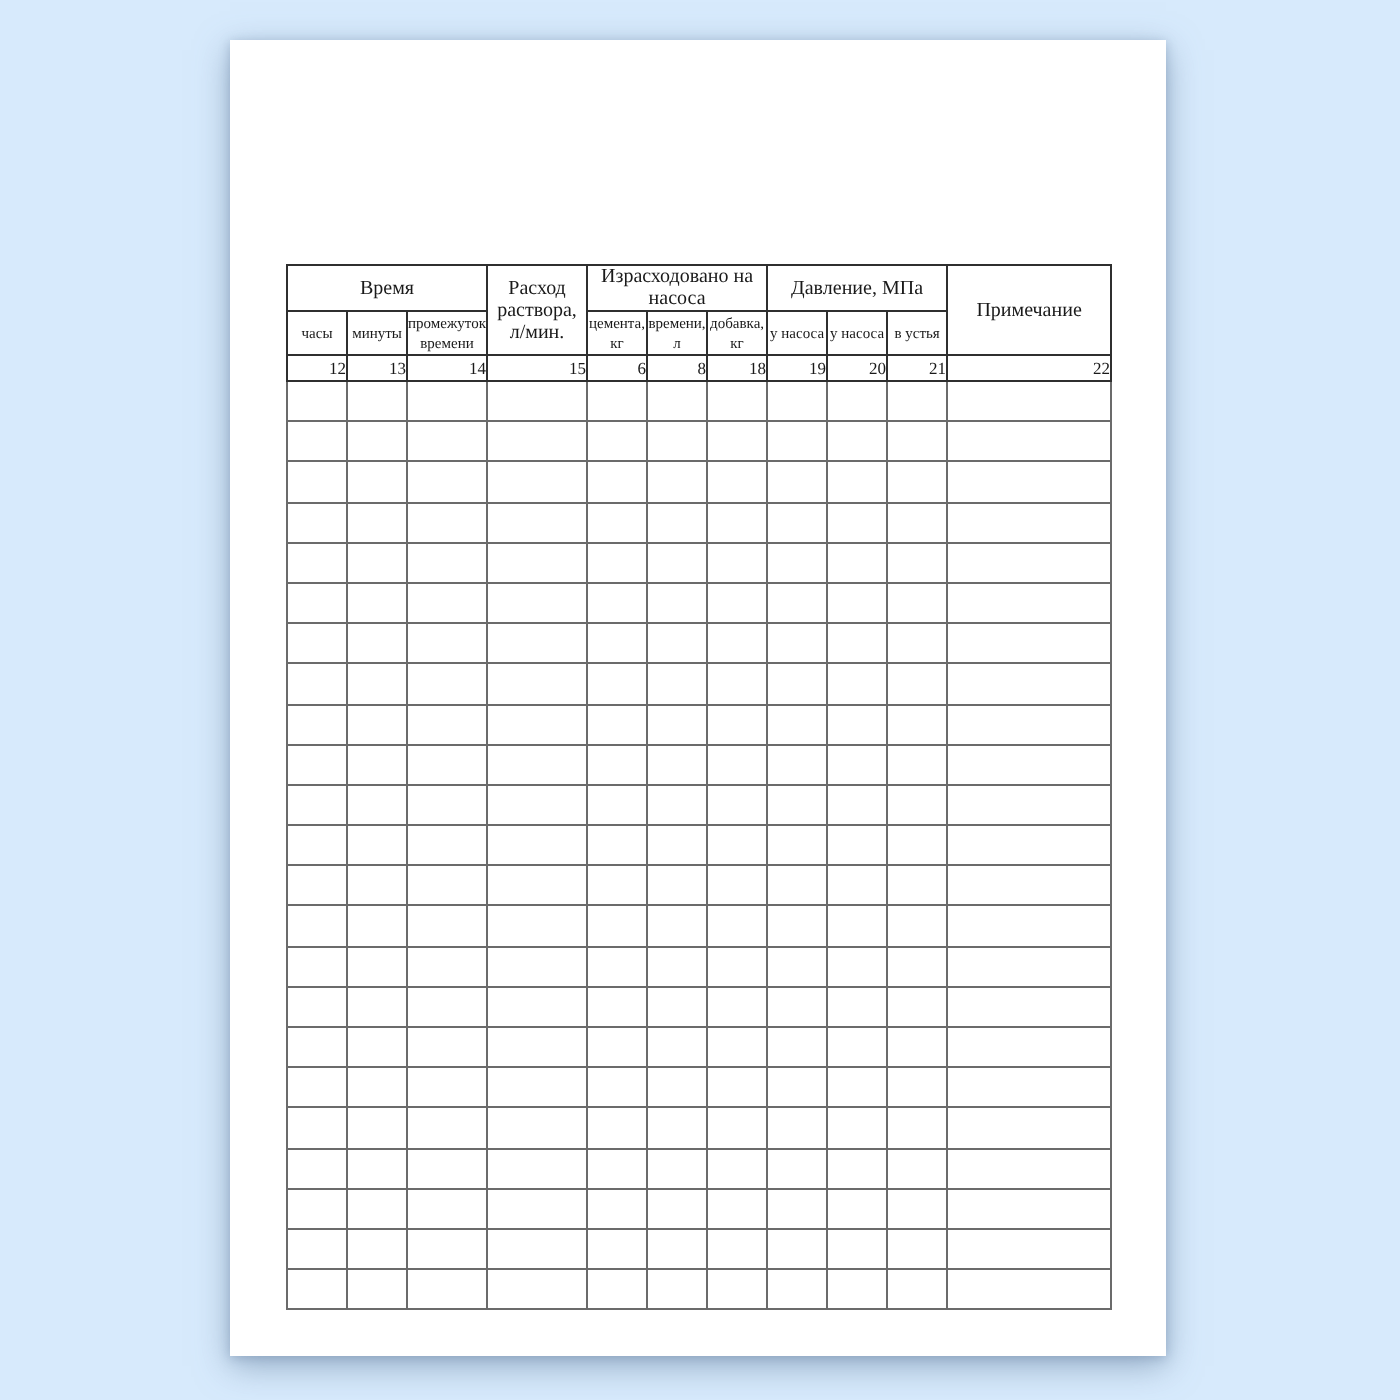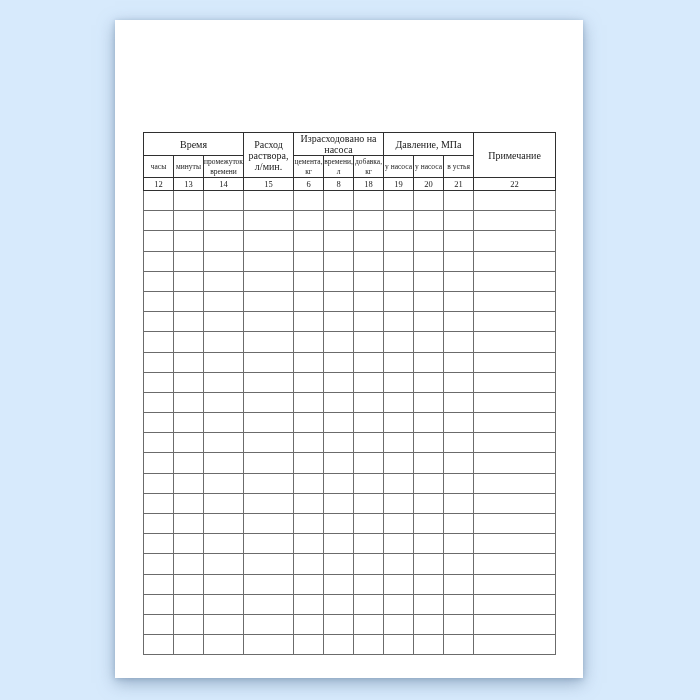--- a/index.html
+++ b/index.html
@@ -52,20 +52,21 @@
     font-size: 7.5px;
     line-height: 1.25;
   }
   th.flow-cell, th.note-cell {
     font-size: 8px;
     line-height: 1.25;
   }
   tr.num-row td {
     height: 12px;
     font-size: 8.5px;
+    text-align: right;
   }
   tbody tr.blank-row td {
     height: 19.2px;
   }
 </style>
 </head>
 <body>
 
 <div class="paper">
   <table class="log">

